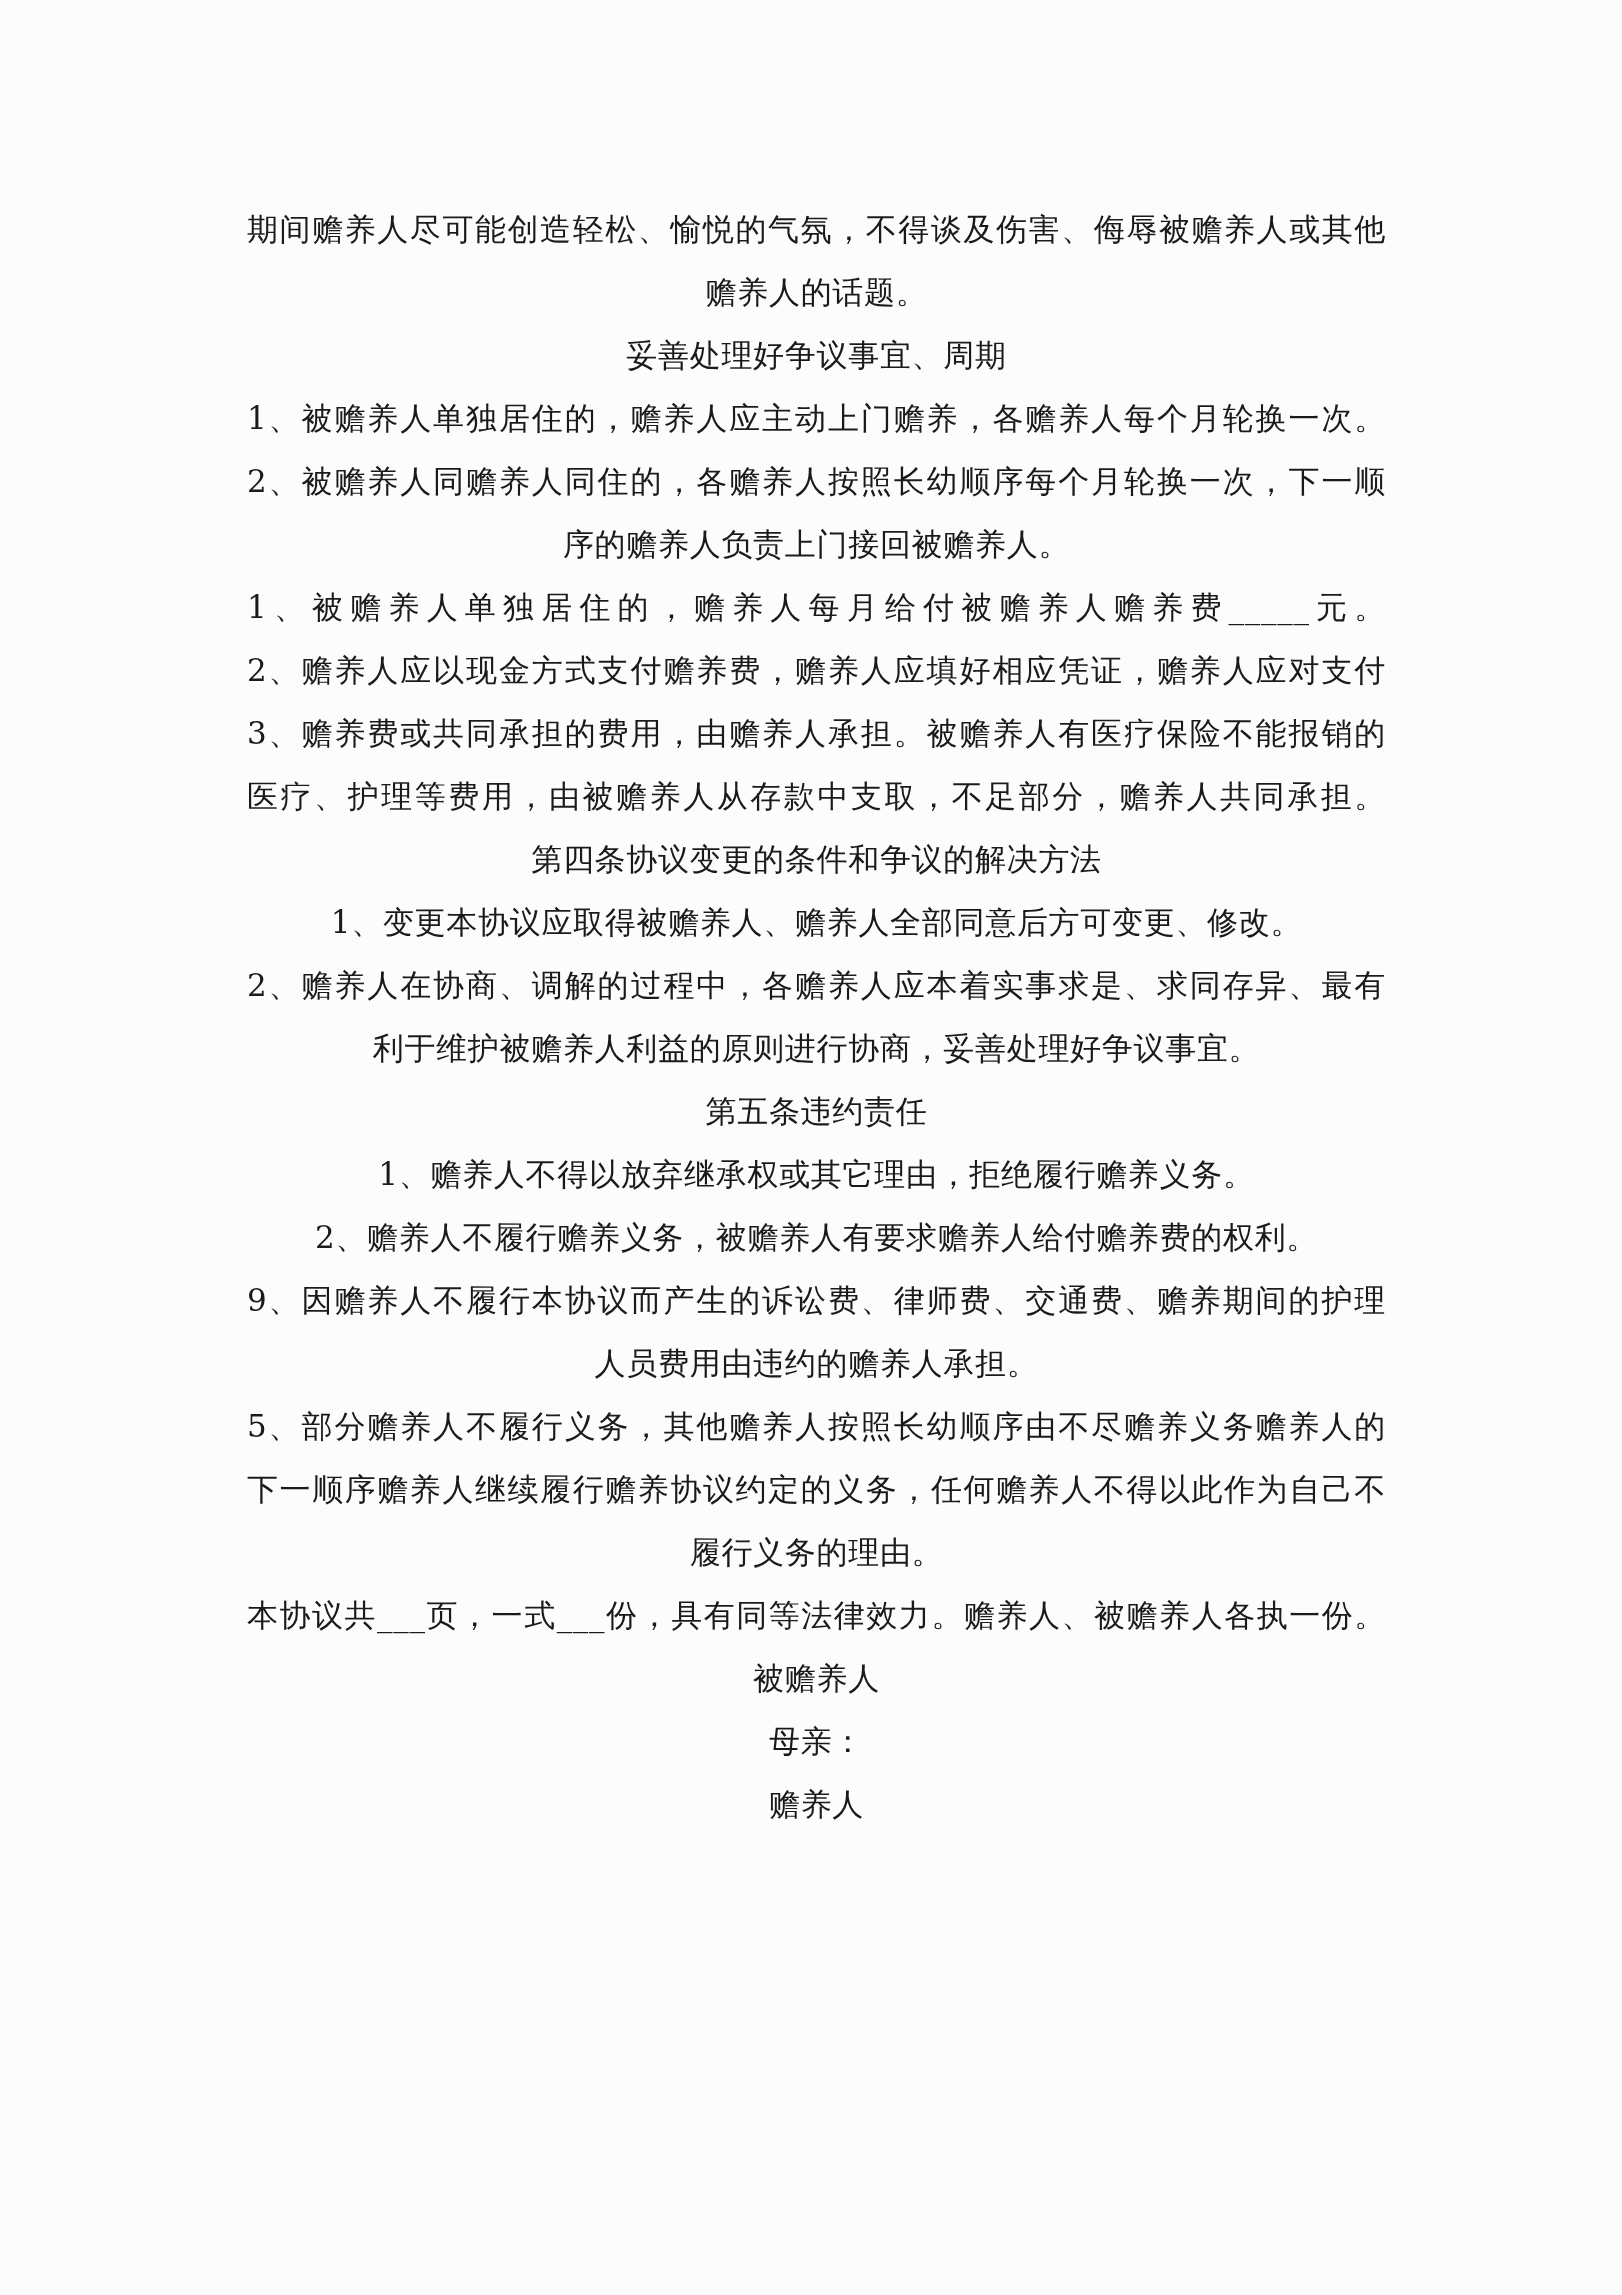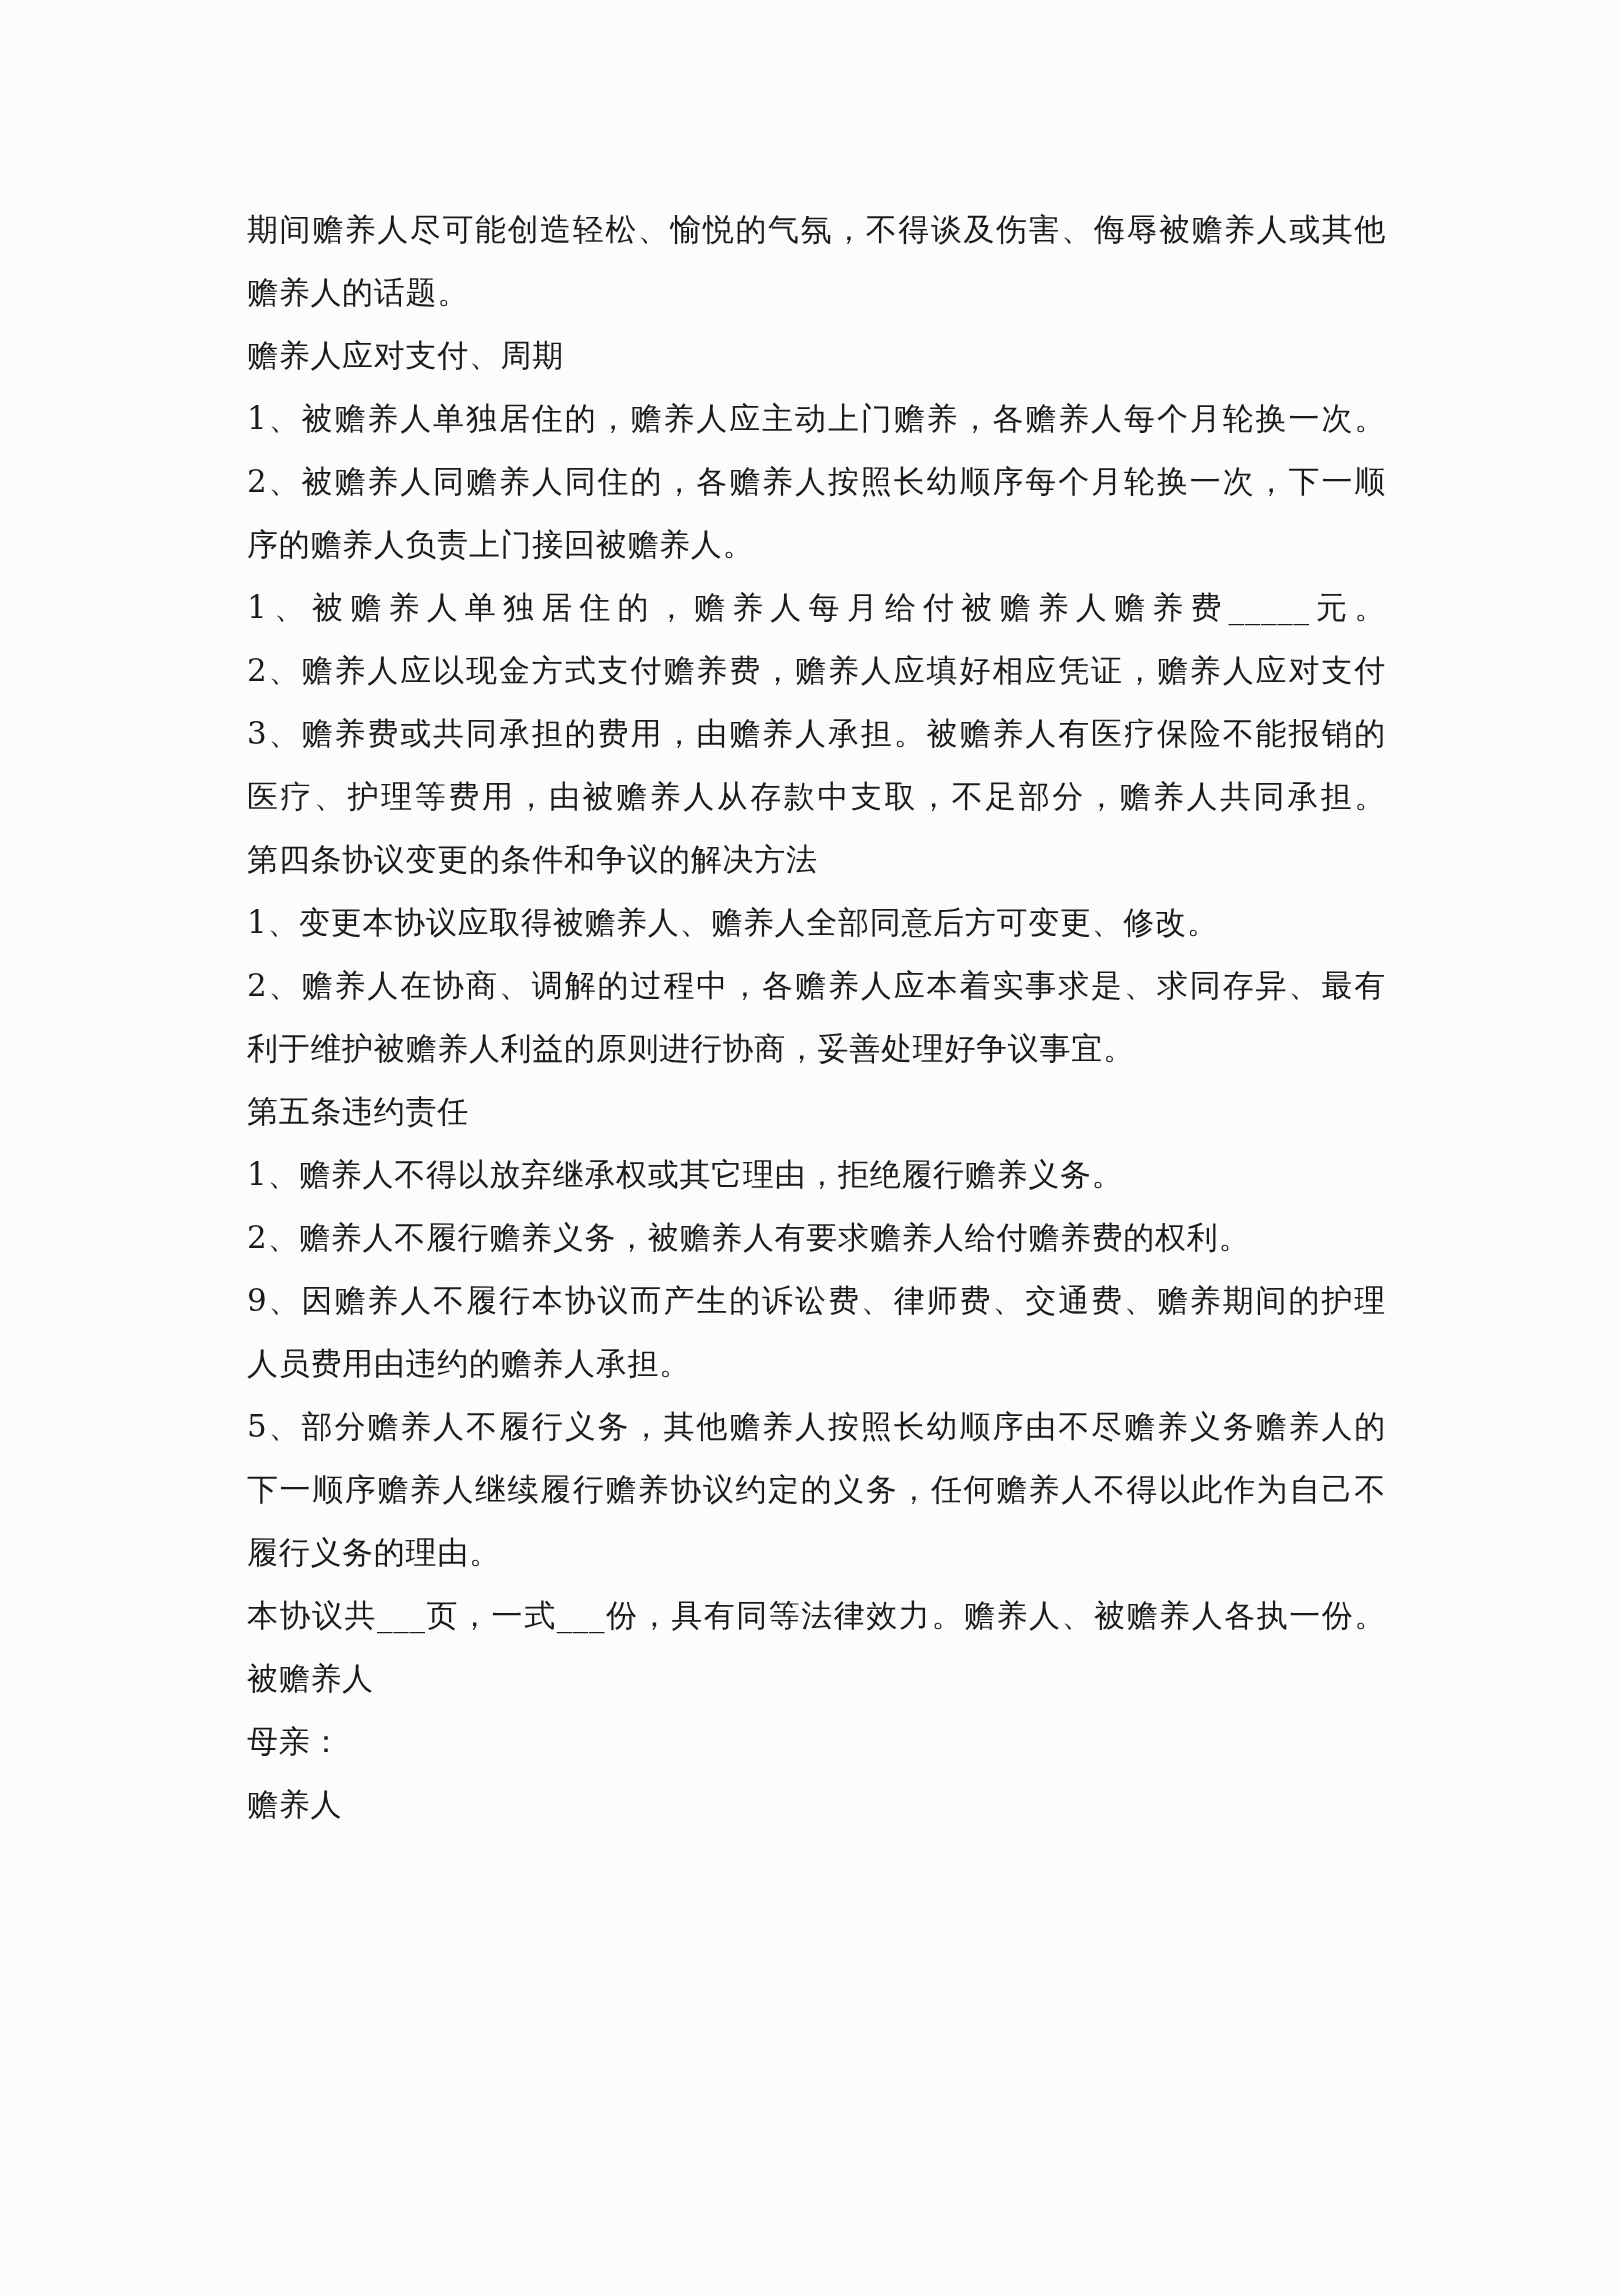--- a/index.html
+++ b/index.html
@@ -20,38 +20,38 @@
     left: 247px;
     top: 198px;
     width: 1139px;
     font-size: 31px;
     color: #1a1a1a;
     font-weight: 400;
   }
   .line {
     height: 63px;
     line-height: 63px;
-    text-align: left;
+    text-align: center;
     white-space: pre;
     letter-spacing: 0.7px;
   }
   .line.j {
     white-space: normal;
     text-align: justify;
     text-align-last: justify;
   }
 </style>
 </head>
 <body>
 
 <div class="page">
   <div class="doc">
     <div class="line j">期间赡养人尽可能创造轻松、愉悦的气氛，不得谈及伤害、侮辱被赡养人或其他</div>
     <div class="line">赡养人的话题。</div>
-    <div class="line">赡养人应对支付、周期</div>
+    <div class="line">妥善处理好争议事宜、周期</div>
     <div class="line j">1、被赡养人单独居住的，赡养人应主动上门赡养，各赡养人每个月轮换一次。</div>
     <div class="line j">2、被赡养人同赡养人同住的，各赡养人按照长幼顺序每个月轮换一次，下一顺</div>
     <div class="line">序的赡养人负责上门接回被赡养人。</div>
     <div class="line j">1、被赡养人单独居住的，赡养人每月给付被赡养人赡养费_____元。</div>
     <div class="line j">2、赡养人应以现金方式支付赡养费，赡养人应填好相应凭证，赡养人应对支付</div>
     <div class="line j">3、赡养费或共同承担的费用，由赡养人承担。被赡养人有医疗保险不能报销的</div>
     <div class="line j">医疗、护理等费用，由被赡养人从存款中支取，不足部分，赡养人共同承担。</div>
     <div class="line">第四条协议变更的条件和争议的解决方法</div>
     <div class="line">1、变更本协议应取得被赡养人、赡养人全部同意后方可变更、修改。</div>
     <div class="line j">2、赡养人在协商、调解的过程中，各赡养人应本着实事求是、求同存异、最有</div>

